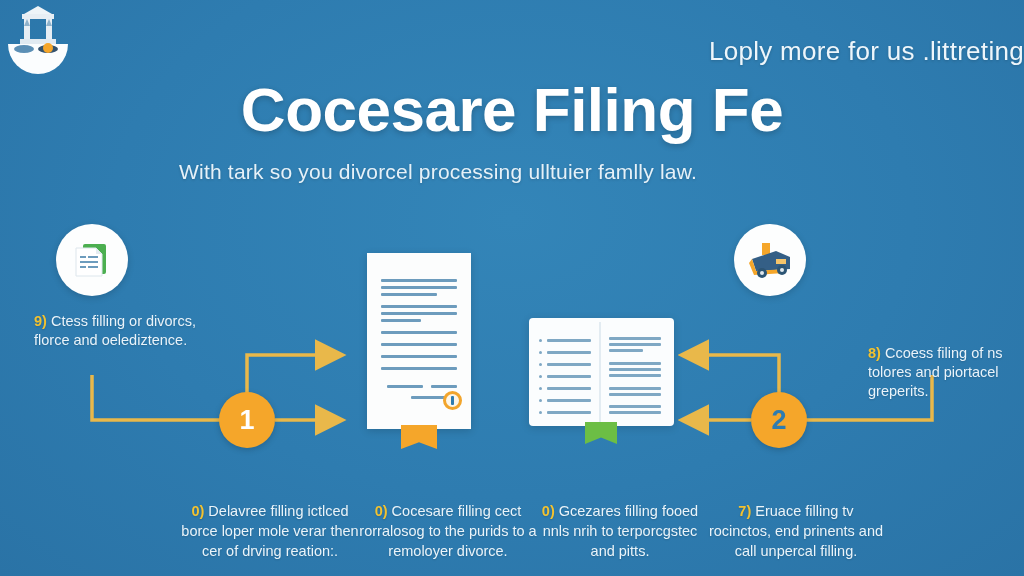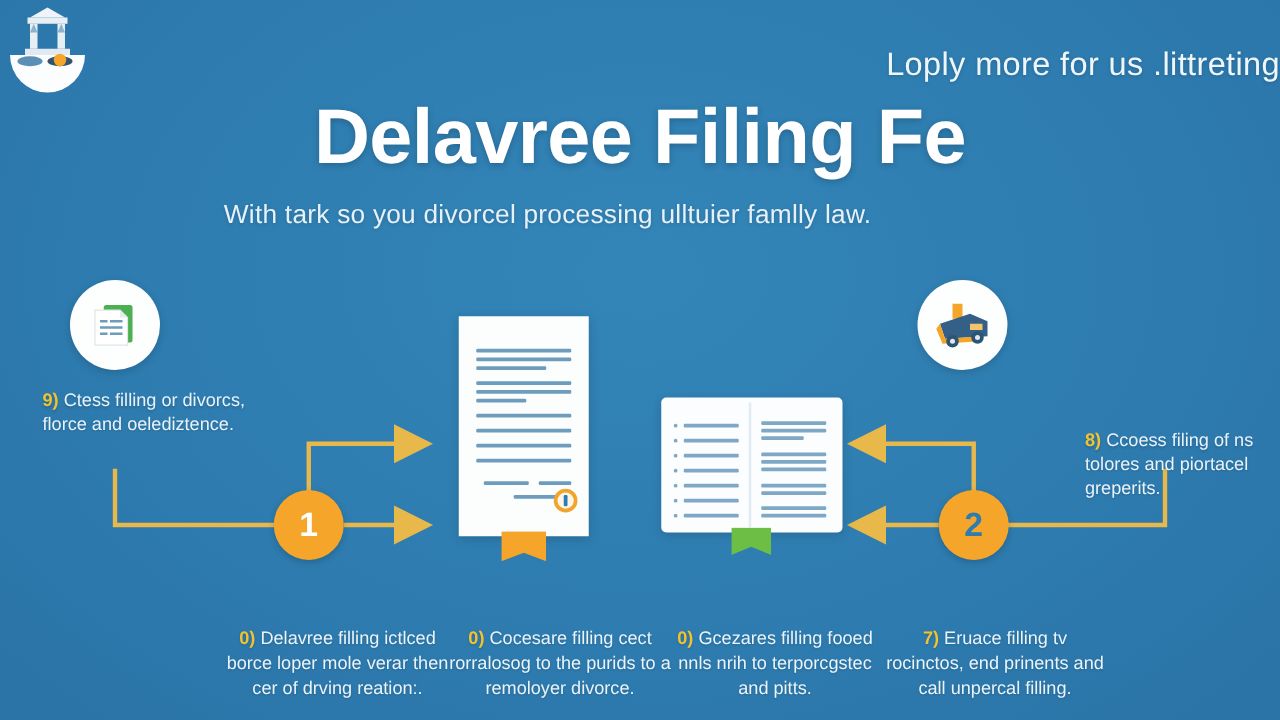--- a/index.html
+++ b/index.html
@@ -117,21 +117,21 @@
   .bline { position:absolute; height:2.5px; background:#7fa8c4; border-radius:1px; }
   .bdot  { position:absolute; width:3px; height:3px; border-radius:50%; background:#7fa8c4; }
   .dline { position:absolute; height:2.5px; background:#6d9cbd; border-radius:1px; }
 </style>
 </head>
 <body>
 
 <div id="stage">
 
   <div class="eyebrow">Loply more for us .littreting</div>
-  <div class="headline">Delavree Filing Fe</div>
+  <div class="headline">Cocesare Filing Fe</div>
   <div class="subhead">With tark so you divorcel processing ulltuier famlly law.</div>
 
   <svg id="connectors" viewBox="0 0 1024 576" xmlns="http://www.w3.org/2000/svg">
     <defs>
       <marker id="arrR" markerWidth="9" markerHeight="9" refX="6" refY="4.5" orient="auto">
         <path d="M0,0 L9,4.5 L0,9 Z" fill="#e9b84a"></path>
       </marker>
       <marker id="arrL" markerWidth="9" markerHeight="9" refX="6" refY="4.5" orient="auto">
         <path d="M0,0 L9,4.5 L0,9 Z" fill="#e9b84a"></path>
       </marker>

